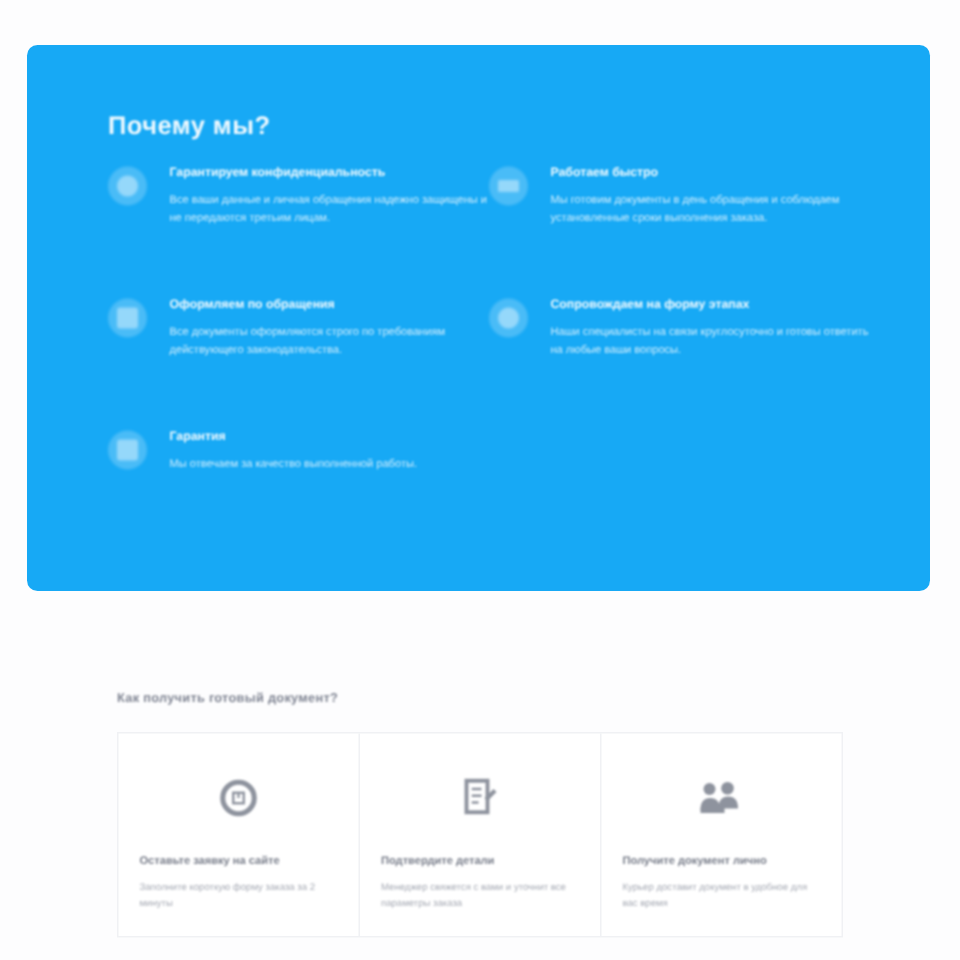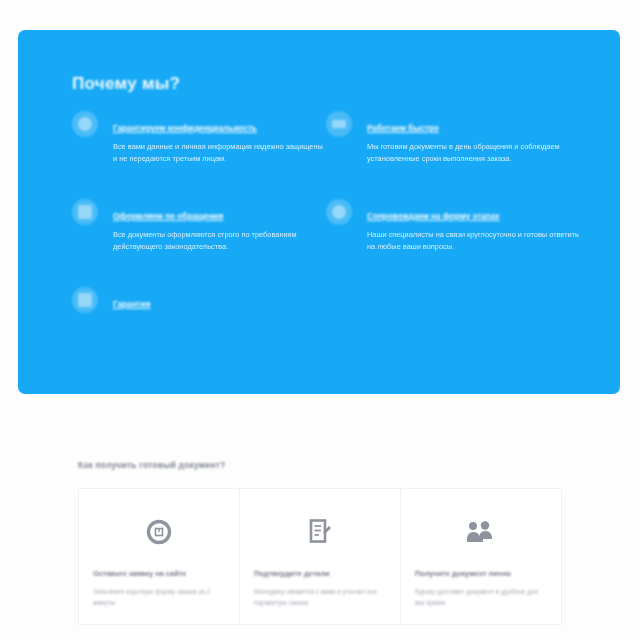--- a/index.html
+++ b/index.html
@@ -77,25 +77,24 @@
   .f-icon.bar::before {
     left: 6px; top: 9px;
     width: 14px; height: 8px;
     border-radius: 1px;
   }
   .f-body { flex: 1 1 auto; min-width: 0; }
   .f-head {
     color: #ffffff;
     font-size: 8.2px;
     font-weight: bold;
-    margin: 14px 0 6px 0;
+    margin: 0 0 6px 0;
     filter: blur(0.8px);
     opacity: .95;
     line-height: 1.3;
-    text-decoration: underline;
   }
   .f-text {
     color: #e4f5ff;
     font-size: 7.4px;
     line-height: 1.65;
     margin: 0;
     filter: blur(0.75px);
     opacity: .92;
   }
 
@@ -163,21 +162,21 @@
 <div class="blue-panel">
 
   <h2 class="panel-title">Почему мы?</h2>
 
   <div class="feature-grid">
 
     <div class="feature">
       <span class="f-icon"></span>
       <div class="f-body">
         <p class="f-head">Гарантируем конфиденциальность</p>
-        <p class="f-text">Все вами данные и личная информация надежно защищены и не передаются третьим лицам.</p>
+        <p class="f-text">Все ваши данные и личная обращения надежно защищены и не передаются третьим лицам.</p>
       </div>
     </div>
 
     <div class="feature right-col">
       <span class="f-icon bar"></span>
       <div class="f-body">
         <p class="f-head">Работаем быстро</p>
         <p class="f-text">Мы готовим документы в день обращения и соблюдаем установленные сроки выполнения заказа.</p>
       </div>
     </div>
@@ -195,20 +194,21 @@
       <div class="f-body">
         <p class="f-head">Сопровождаем на форму этапах</p>
         <p class="f-text">Наши специалисты на связи круглосуточно и готовы ответить на любые ваши вопросы.</p>
       </div>
     </div>
 
     <div class="feature">
       <span class="f-icon sq"></span>
       <div class="f-body">
         <p class="f-head">Гарантия</p>
+        <p class="f-text">Мы отвечаем за качество выполненной работы.</p>
       </div>
     </div>
 
   </div>
 </div>
 
 <div class="bottom-section">
 
   <h3 class="section-title">Как получить готовый документ?</h3>
 

